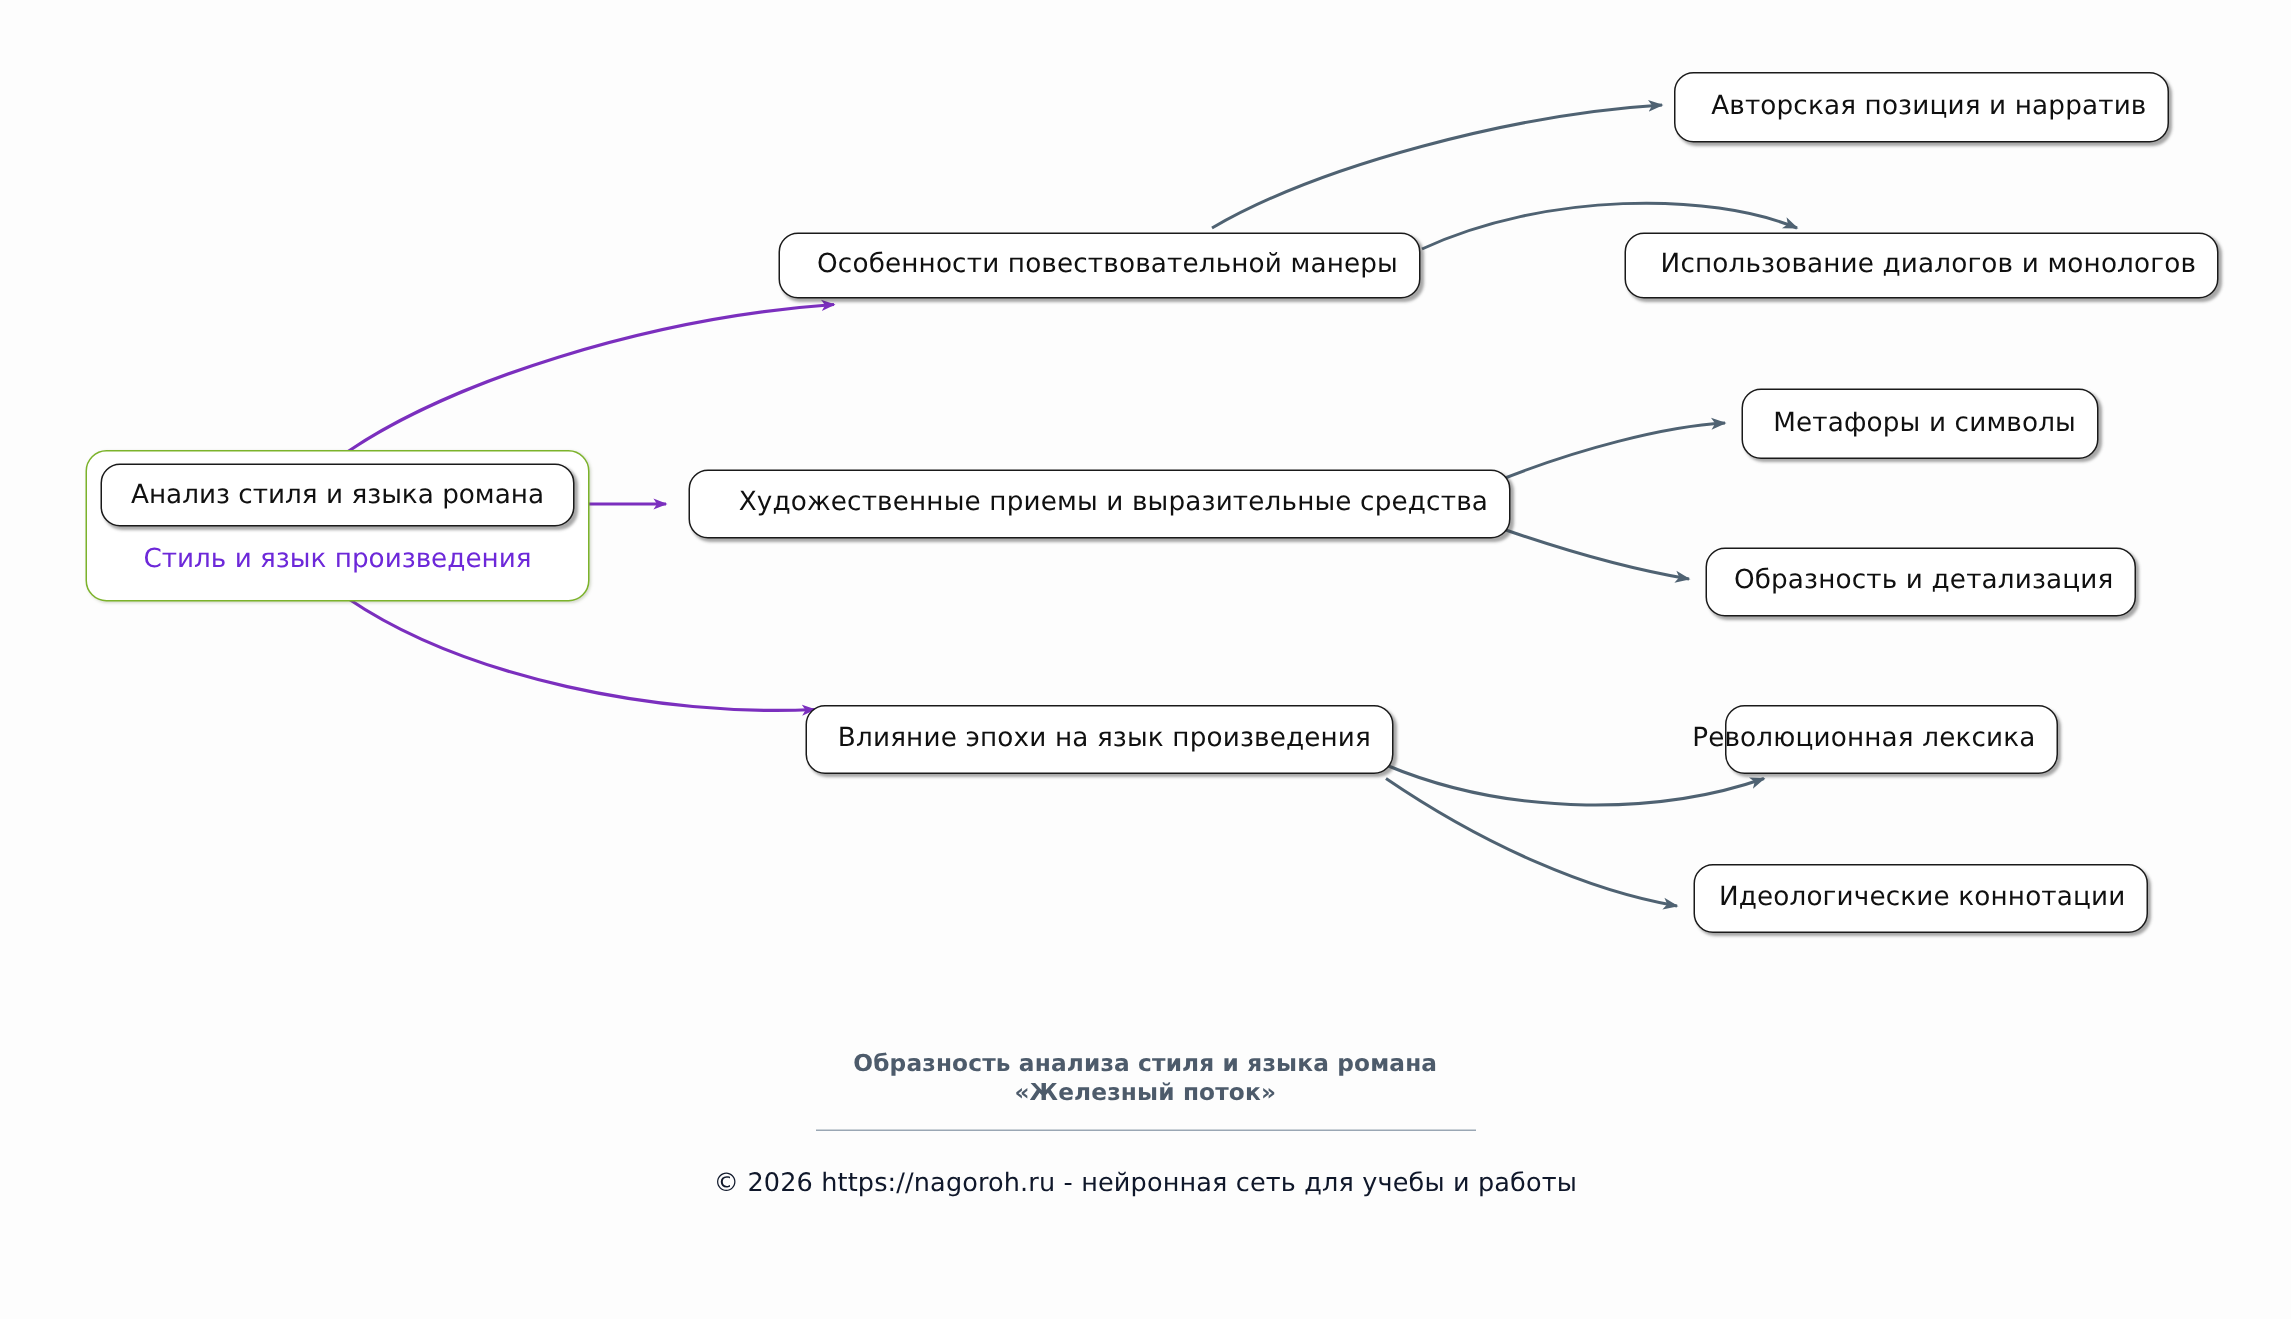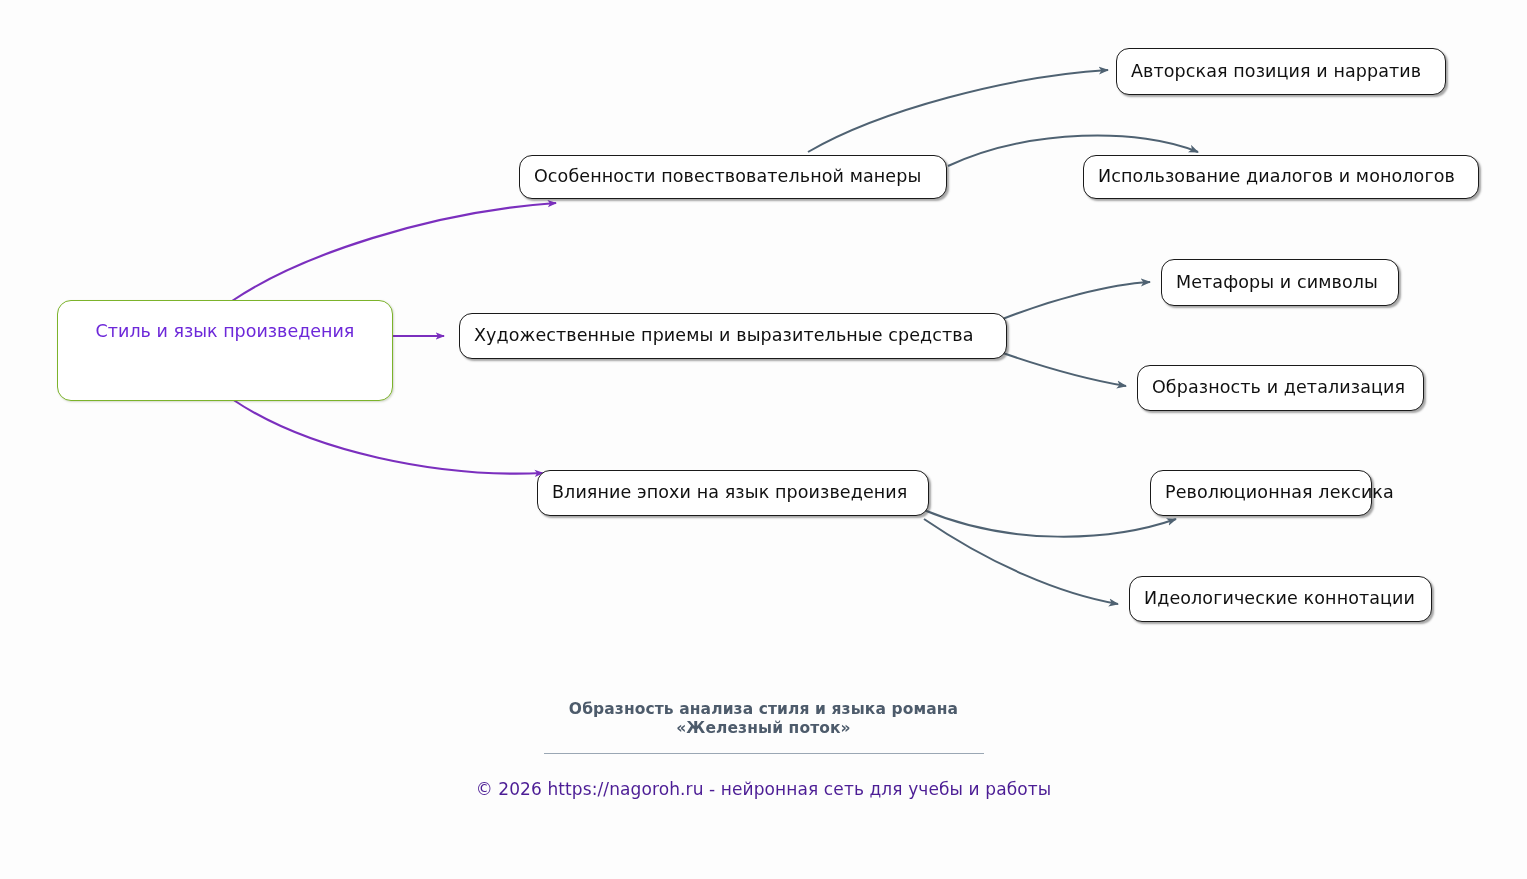--- a/index.html
+++ b/index.html
@@ -21,21 +21,21 @@
     top: 0;
     width: 1527px;
     height: 879px;
     pointer-events: none;
   }
   .node {
     position: absolute;
     box-sizing: border-box;
     display: flex;
     align-items: center;
-    justify-content: flex-start;
+    justify-content: flex-end;
     background: #ffffff;
     border: 1.6px solid #1a1a1a;
     border-radius: 13px;
     color: #101010;
     font-size: 17.5px;
     line-height: 1;
     letter-spacing: 0.1px;
     white-space: nowrap;
     box-shadow: 2px 2px 2px rgba(60,60,60,0.45);
     padding: 0 14px;
@@ -94,21 +94,21 @@
     letter-spacing: 0.1px;
   }
   #title-rule {
     width: 440px;
     height: 1px;
     background: #9aa7b4;
     margin: 15px auto 0 auto;
   }
   #copyright {
     margin-top: 25px;
-    color: #4c1d95;
+    color: #0f172a;
     font-size: 17px;
     letter-spacing: 0.1px;
   }
 </style>
 </head>
 <body>
 
 <div id="canvas">
 
   <svg id="edges" viewBox="0 0 1527 879">
@@ -131,20 +131,23 @@
     <path d="M 948,166 C 1030,128 1140,128 1198,152" fill="none" stroke="#4f6272" stroke-width="2" marker-end="url(#arrow-gray)"></path>
 
     <path d="M 1000,320 C 1050,300 1110,284 1150,282" fill="none" stroke="#4f6272" stroke-width="2" marker-end="url(#arrow-gray)"></path>
     <path d="M 1000,352 C 1046,368 1090,380 1126,386" fill="none" stroke="#4f6272" stroke-width="2" marker-end="url(#arrow-gray)"></path>
 
     <path d="M 924,510 C 1010,546 1110,542 1176,519" fill="none" stroke="#4f6272" stroke-width="2" marker-end="url(#arrow-gray)"></path>
     <path d="M 924,519 C 990,564 1060,594 1118,604" fill="none" stroke="#4f6272" stroke-width="2" marker-end="url(#arrow-gray)"></path>
   </svg>
 
   <div class="root-wrap" style="left:57px; top:300px; width:336px; height:101px;">
+    <div class="root-inner">
+      <span>Анализ стиля и языка романа</span>
+    </div>
     <div class="root-sub">
       <span>Стиль и язык произведения</span>
     </div>
   </div>
 
   <div class="node" style="left:519px; top:155px; width:428px; height:44px;">
     <span>Особенности повествовательной манеры</span>
   </div>
 
   <div class="node" style="left:1116px; top:48px; width:330px; height:47px;">

